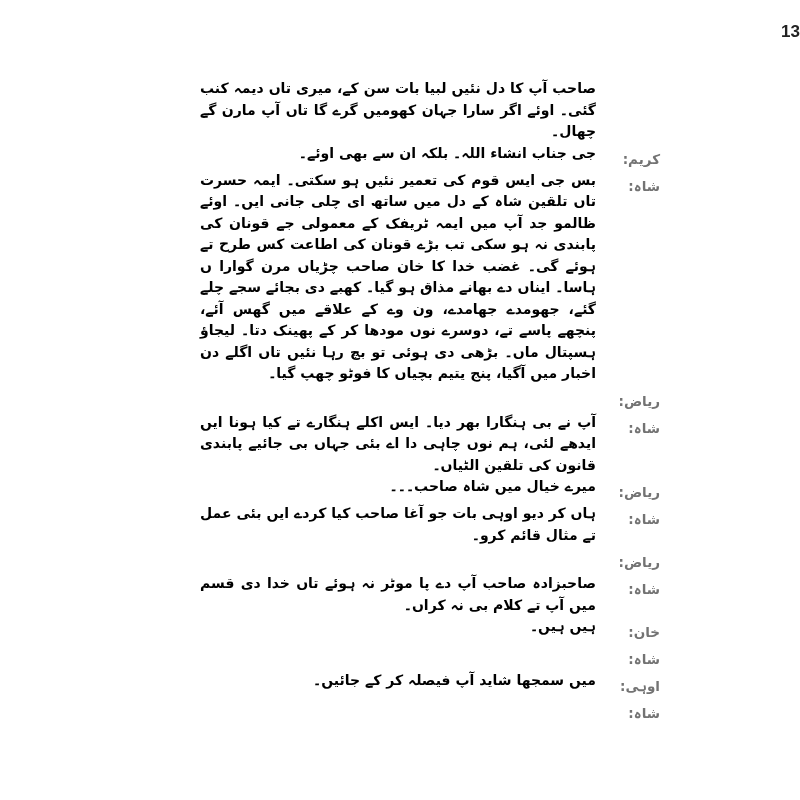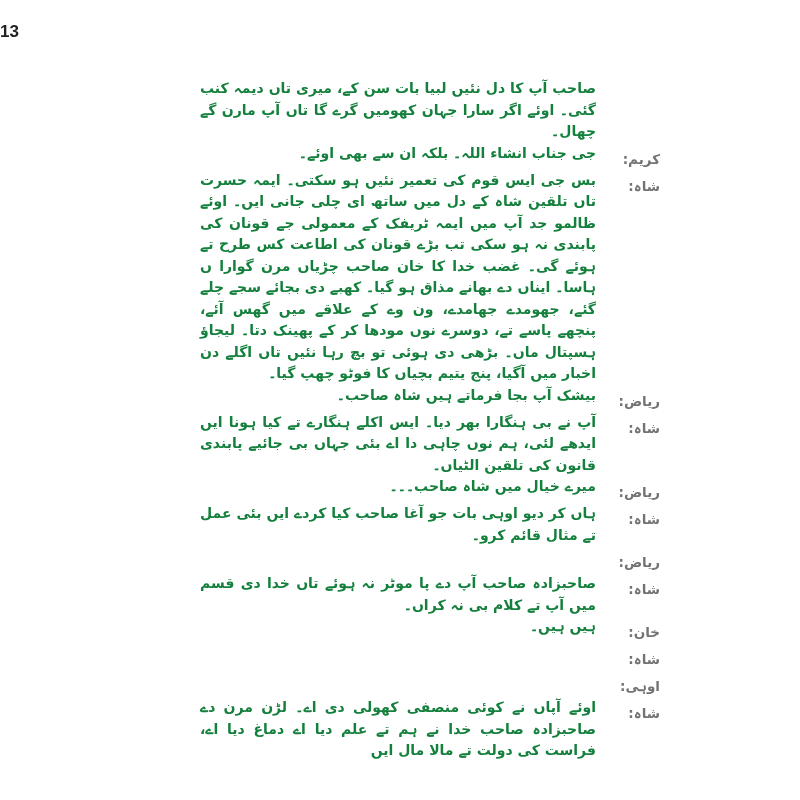--- a/index.html
+++ b/index.html
@@ -16,21 +16,21 @@
       height: 800px;
       background: #ffffff;
       color: #1a1a1a;
       font-family: "DejaVu Sans", sans-serif;
     }
     .page-number {
       position: absolute;
       top: 22px;
       left: 0;
       width: 100%;
-      text-align: left;
+      text-align: right;
       font-family: "Liberation Sans", sans-serif;
       font-weight: bold;
       font-size: 17px;
       color: #222;
     }
     .script {
       position: absolute;
       top: 78px;
       left: 200px;
       width: 460px;
@@ -52,21 +52,21 @@
       color: #737373;
       padding-top: 6px;
     }
     .line {
       flex: 1 1 auto;
       font-size: 14px;
       line-height: 21.5px;
       text-align: justify;
       text-align-last: right;
       font-weight: bold;
-      color: #15803d;
+      color: #000000;
       padding-right: 4px;
     }
   </style>
 </head>
 <body>
 
 <div class="page">
   <div class="page-number">13</div>
 
   <div class="script">
@@ -77,21 +77,20 @@
     <div class="row">
       <div class="speaker">کریم:</div>
       <div class="line">جی جناب انشاء اللہ۔ بلکہ ان سے بھی اوئے۔</div>
     </div>
     <div class="row">
       <div class="speaker">شاہ:</div>
       <div class="line">بس جی ایس قوم کی تعمیر نئیں ہو سکتی۔ ایمہ حسرت تاں تلقین شاہ کے دل میں ساتھ ای چلی جانی ایں۔ اوئے ظالمو جد آپ میں ایمہ ٹریفک کے معمولی جے قونان کی پابندی نہ ہو سکی تب بڑے قونان کی اطاعت کس طرح تے ہوئے گی۔ غضب خدا کا خان صاحب چڑیاں مرن گوارا ں ہاسا۔ ایناں دے بھانے مذاق ہو گیا۔ کھبے دی بجائے سجے چلے گئے، جھومدے جھامدے، ون وے کے علاقے میں گھس آئے، پنچھے پاسے تے، دوسرے نوں مودھا کر کے پھینک دتا۔ لیجاؤ ہسپتال ماں۔ بڑھی دی ہوئی تو بچ رہا نئیں تاں اگلے دن اخبار میں آگیا، پنج یتیم بچیاں کا فوٹو چھپ گیا۔</div>
     </div>
     <div class="row">
       <div class="speaker">ریاض:</div>
-      <div class="line">بیشک آپ بجا فرماتے ہیں شاہ صاحب۔</div>
     </div>
     <div class="row">
       <div class="speaker">شاہ:</div>
       <div class="line">آپ نے بی ہنگارا بھر دیا۔ ایس اکلے ہنگارے تے کیا ہونا ایں ایدھے لئی، ہم نوں چاہی دا اے بئی جہاں بی جائیے پابندی قانون کی تلقین الٹیاں۔</div>
     </div>
     <div class="row">
       <div class="speaker">ریاض:</div>
       <div class="line">میرے خیال میں شاہ صاحب۔۔۔</div>
     </div>
     <div class="row">
@@ -107,19 +106,19 @@
     </div>
     <div class="row">
       <div class="speaker">خان:</div>
       <div class="line">ہیں ہیں۔</div>
     </div>
     <div class="row">
       <div class="speaker">شاہ:</div>
     </div>
     <div class="row">
       <div class="speaker">اوہی:</div>
+      <div class="line">میں سمجھا شاید آپ فیصلہ کر کے جائیں۔</div>
     </div>
     <div class="row">
       <div class="speaker">شاہ:</div>
-      <div class="line">اوئے آپاں نے کوئی منصفی کھولی دی اے۔ لڑن مرن دے صاحبزادہ صاحب خدا نے ہم تے علم دیا اے دماغ دیا اے، فراست کی دولت تے مالا مال ایں</div>
     </div>
   </div>
 </div>
 
 </body></html>

